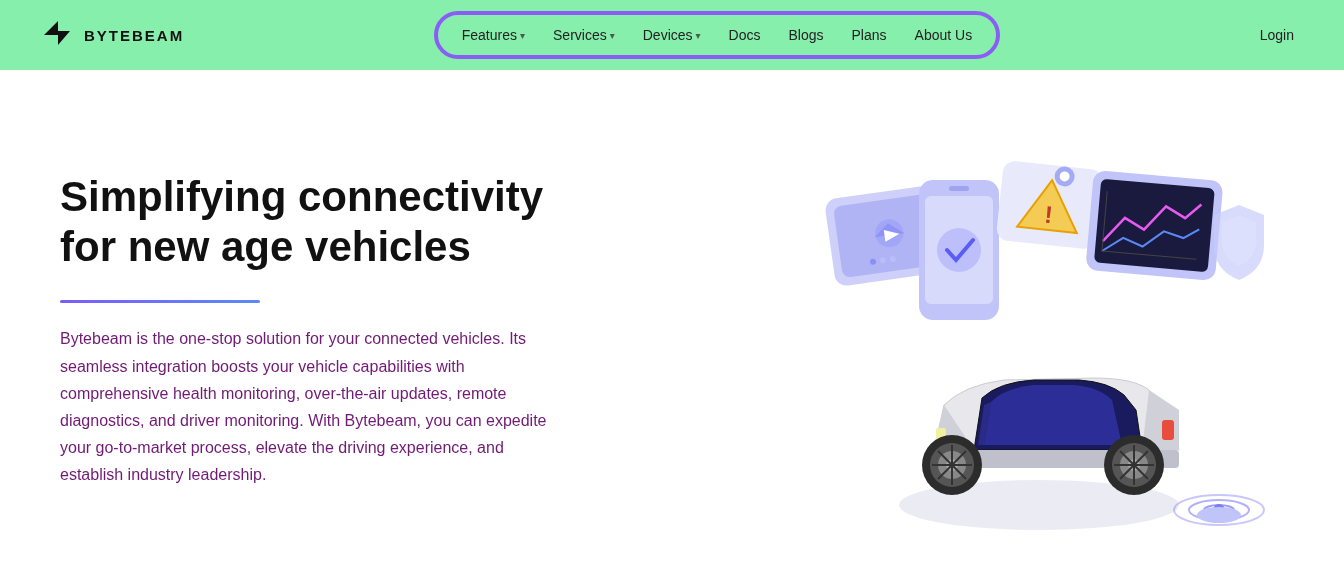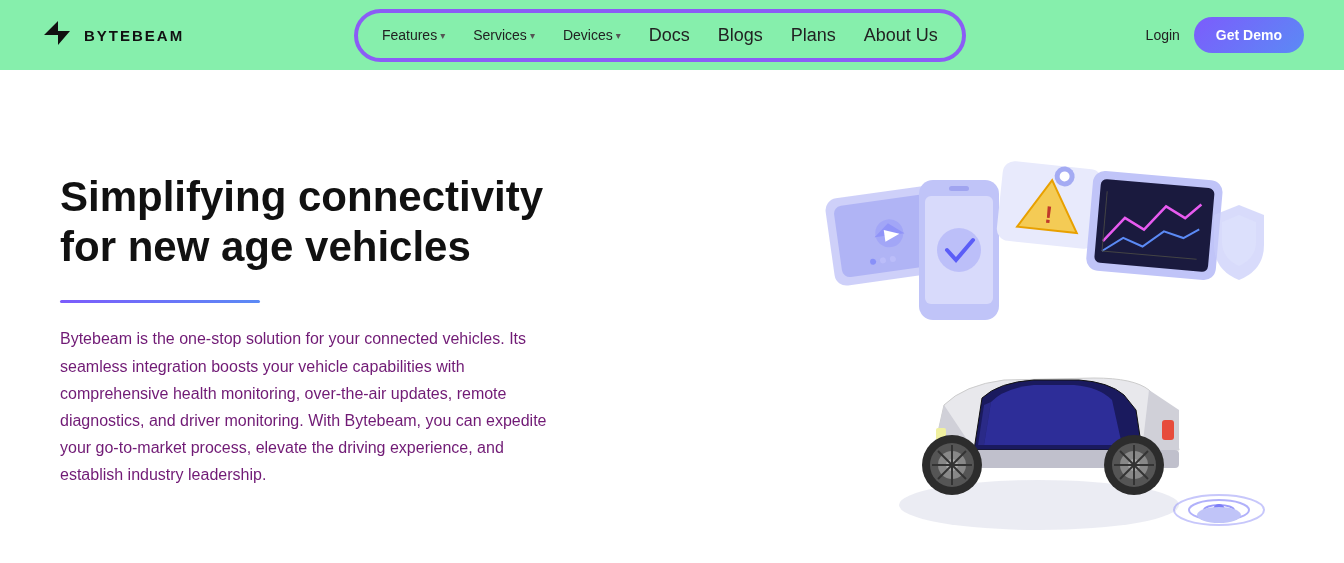--- a/index.html
+++ b/index.html
@@ -56,21 +56,21 @@
       white-space: nowrap;
     }
 
     .nav-item .chevron {
       font-size: 10px;
       color: #555;
     }
 
     .nav-simple {
       padding: 6px 12px;
-      font-size: 18px;
+      font-size: 14px;
       color: #222;
       cursor: pointer;
       border-radius: 20px;
       white-space: nowrap;
     }
 
     .nav-right {
       display: flex;
       align-items: center;
       gap: 4px;
@@ -170,21 +170,20 @@
       <span class="chevron">▾</span>
     </div>
     <div class="nav-simple">Docs</div>
     <div class="nav-simple">Blogs</div>
     <div class="nav-simple">Plans</div>
     <div class="nav-simple">About Us</div>
   </nav>
 
   <div class="nav-right">
     <span class="login-btn">Login</span>
-    <button class="get-demo-btn">Get Demo</button>
   </div>
 </header>
 
 <section class="hero">
   <div class="hero-left">
     <h1 class="hero-title">
       <span>Simplifying connectivity</span><br>
       <span>for new age vehicles</span>
     </h1>
     <div class="hero-divider"></div>

